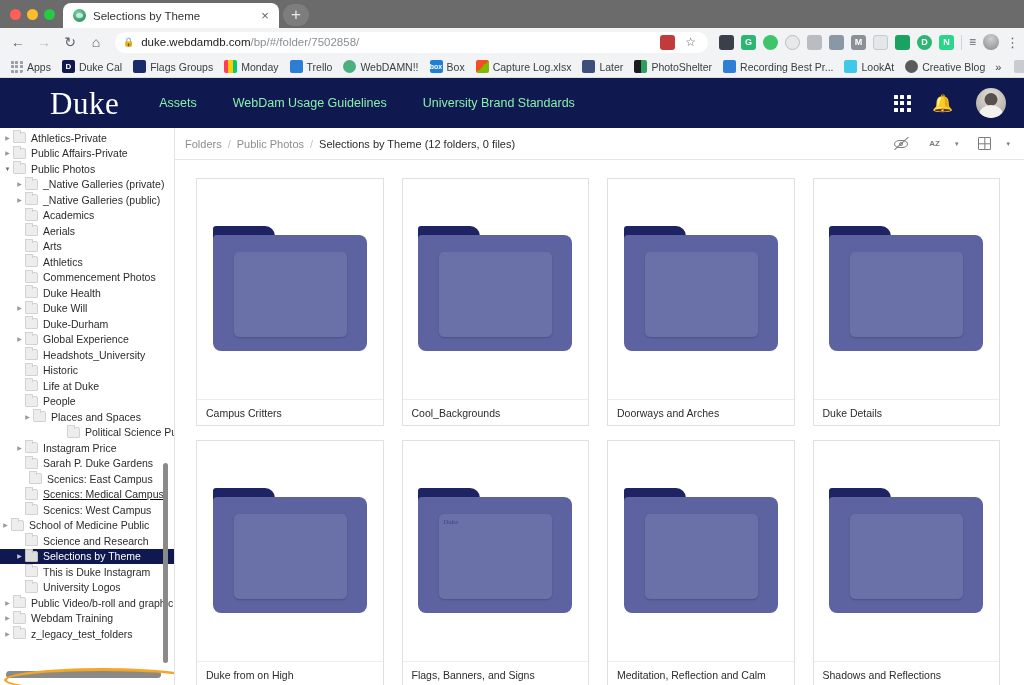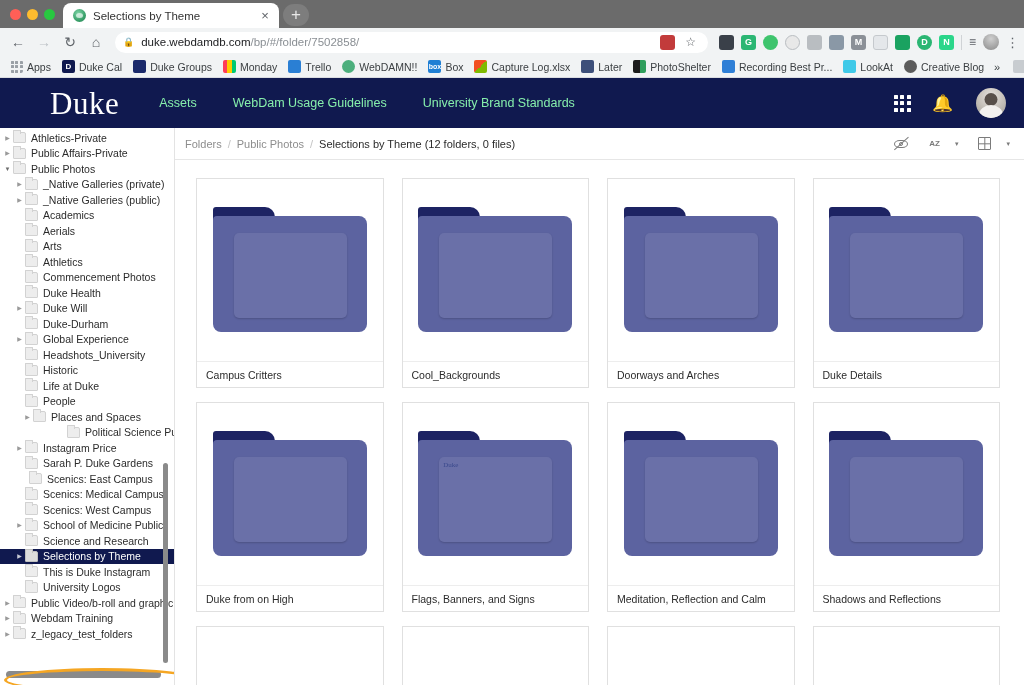--- a/index.html
+++ b/index.html
@@ -201,21 +201,21 @@
   .eyeslash .e { position:absolute; left:1px; top:2.5px; width:14px; height:8px; border:1.3px solid #7b7b7b; border-radius:50% / 60%;}
   .eyeslash .p { position:absolute; left:6px; top:4.8px; width:4px; height:4px; border:1.3px solid #7b7b7b; border-radius:50%;}
   .eyeslash .s { position:absolute; left:-1px; top:6px; width:19px; height:1.3px; background:#7b7b7b; transform:rotate(-42deg); transform-origin:center;}
 
   .gridarea {
     flex: 1; overflow: hidden; padding: 18px 24px 0 21px;
     display: grid; grid-template-columns: repeat(4, 1fr); gap: 14px 18px;
     align-content: start;
   }
   .card {
-    border: 1px solid #e0e0e0; background: #fff; height: 210px;
+    border: 1px solid #e0e0e0; background: #fff; height: 248px;
     display: flex; flex-direction: column; overflow: hidden;
   }
   .card-thumb { flex: 1; display: flex; align-items: center; justify-content: center; padding-top: 6px; }
   .card-name {
     height: 26px; border-top: 1px solid #ededed; display: flex; align-items: center;
     padding: 0 9px; font-size: 10.5px; color: #2b2b2b; white-space: nowrap;
     overflow: hidden; text-overflow: ellipsis;
   }
 
   
@@ -383,21 +383,21 @@
           </span>
       </span>
       <span class="bm-label">Apps</span>
     </div>
     <div class="bm">
       <span class="bm-ico" style="background:#10194f">D</span>
       <span class="bm-label">Duke Cal</span>
     </div>
     <div class="bm">
       <span class="bm-ico" style="background:#1b2a6b"></span>
-      <span class="bm-label">Duke Groups</span>
+      <span class="bm-label">Flags Groups</span>
     </div>
     <div class="bm">
       <span class="bm-ico" style="background:linear-gradient(90deg,#ff3d57 33%,#ffcb00 33% 66%,#00ca72 66%)"></span>
       <span class="bm-label">Monday</span>
     </div>
     <div class="bm">
       <span class="bm-ico" style="background:#2a7fd4"></span>
       <span class="bm-label">Trello</span>
     </div>
     <div class="bm">
@@ -579,31 +579,31 @@
           <div class="node" style="padding-left: 14px;">
             <span class="caret"></span>
             <span class="folder-ico"></span>
             <span class="node-label">Sarah P. Duke Gardens</span>
           </div>
           <div class="node" style="padding-left: 18px;">
             <span class="caret"></span>
             <span class="folder-ico"></span>
             <span class="node-label">Scenics: East Campus</span>
           </div>
-          <div class="node" style="padding-left: 14px;">
+          <div class="node" style="padding-left: 14px; text-decoration: underline;">
             <span class="caret"></span>
             <span class="folder-ico"></span>
             <span class="node-label">Scenics: Medical Campus</span>
           </div>
           <div class="node" style="padding-left: 14px;">
             <span class="caret"></span>
             <span class="folder-ico"></span>
             <span class="node-label">Scenics: West Campus</span>
           </div>
-          <div class="node" style="padding-left: 14px;">
+          <div class="node" style="">
             <span class="caret">▶</span>
             <span class="folder-ico"></span>
             <span class="node-label">School of Medicine Public</span>
           </div>
           <div class="node" style="padding-left: 14px;">
             <span class="caret"></span>
             <span class="folder-ico"></span>
             <span class="node-label">Science and Research</span>
           </div>
           <div class="node selected" style="padding-left: 14px;">

